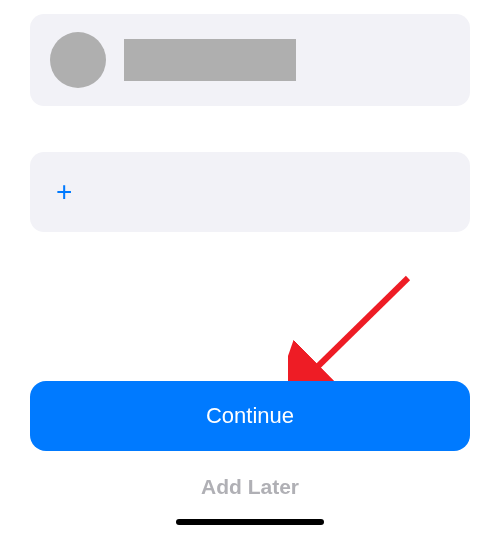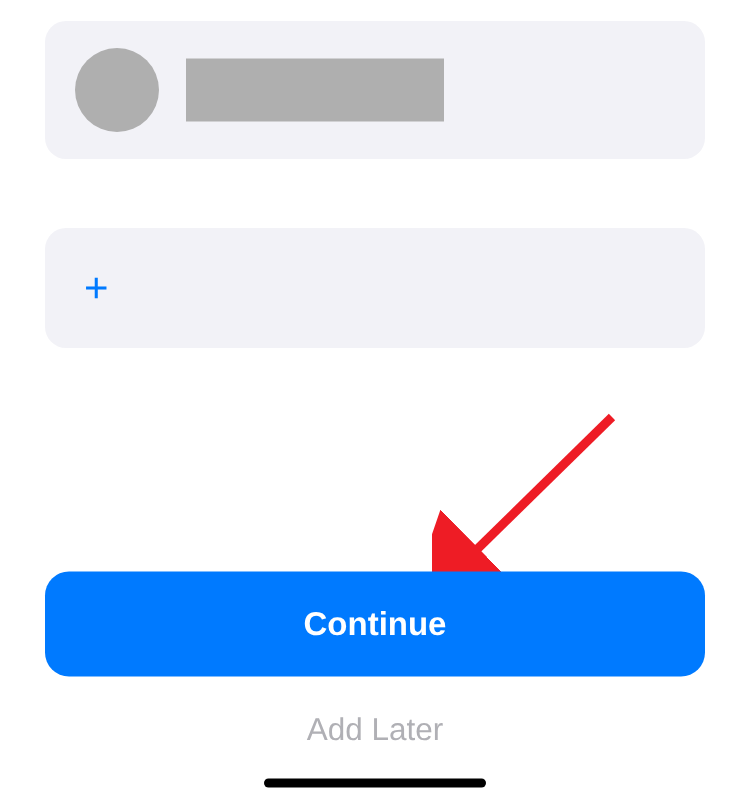--- a/index.html
+++ b/index.html
@@ -66,33 +66,33 @@
       padding: 0 30px 14px 30px;
     }
     .continue-button {
       background: #007aff;
       color: #ffffff;
       border: none;
       border-radius: 16px;
       width: 100%;
       padding: 22px 0;
       font-size: 22px;
-      font-weight: 700;
+      font-weight: 400;
       cursor: pointer;
       display: block;
       text-align: center;
     }
     .add-later-button {
       background: transparent;
       color: #b0b0b5;
       border: none;
       width: 100%;
       padding: 24px 0 20px 0;
       font-size: 21px;
-      font-weight: 400;
+      font-weight: 700;
       cursor: pointer;
       display: block;
       text-align: center;
     }
     .home-indicator {
       width: 148px;
       height: 6px;
       background: #000000;
       border-radius: 3px;
       margin: 0 auto 2px auto;

